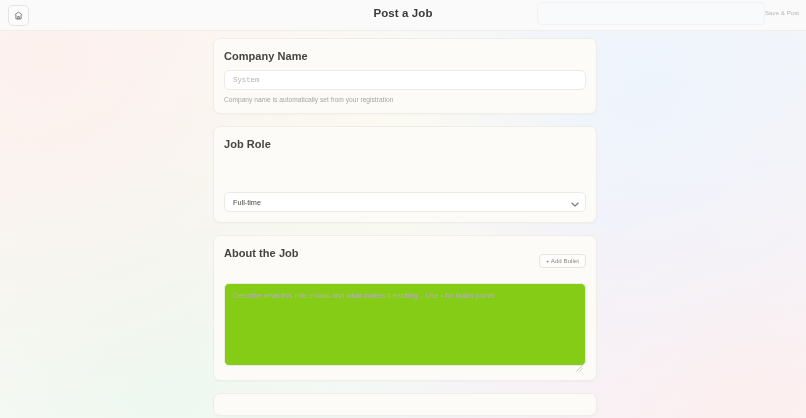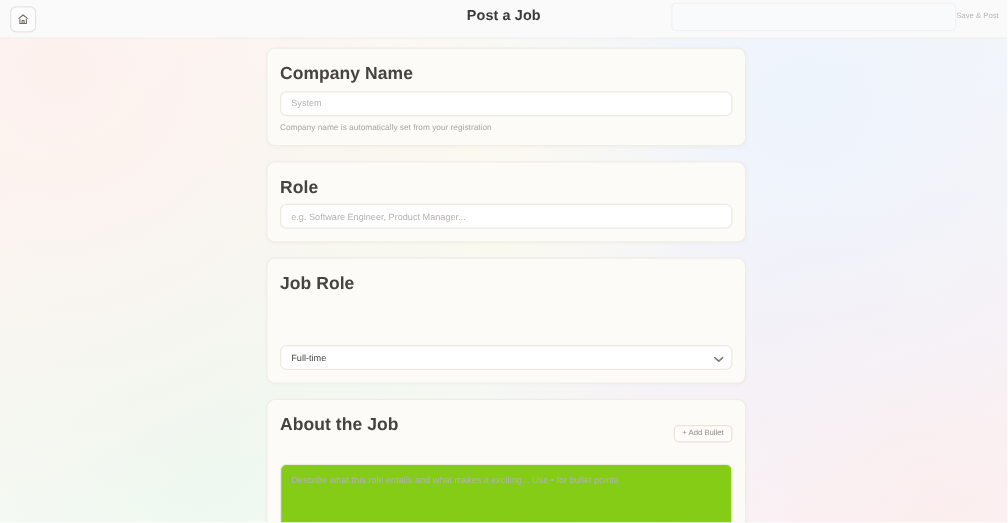--- a/index.html
+++ b/index.html
@@ -122,21 +122,21 @@
   .card {
     background: #fcfbf7;
     border: 1px solid #f0ede6;
     border-radius: 7px;
     padding: 11px 10px 10px 10px;
     margin-bottom: 12px;
     box-shadow: 0 1px 2px rgba(140,130,115,0.045);
   }
 
   .field-label {
-    font-size: 14px;
+    font-size: 11px;
     font-weight: 700;
     color: #46443f;
     margin-bottom: 6px;
     letter-spacing: 0.05px;
   }
 
   .card-head {
     display: flex;
     align-items: center;
     justify-content: space-between;
@@ -156,21 +156,21 @@
     white-space: nowrap;
     line-height: 1;
   }
 
   .text-input {
     width: 100%;
     height: 20px;
     border: 1px solid #edeae3;
     border-radius: 5px;
     background: #ffffff;
-    font-family: Liberation Sans, sans-serif;
+    font-family: Liberation Mono, monospace;
     font-size: 7.3px;
     color: #4a4844;
     padding: 0 8px;
     outline: none;
   }
   .text-input::placeholder { color: #b5b2ac; }
 
   .helper-text {
     font-size: 6.6px;
     color: #a9a6a0;
@@ -258,24 +258,20 @@
 
   <div class="content">
     <div class="column">
 
       <div class="card">
         <div class="field-label">Company Name</div>
         <input class="text-input" type="text" placeholder="System" style="">
         <div class="helper-text">Company name is automatically set from your registration</div>
       </div>
 
-      <div class="card">
-        <div class="field-label">Role</div>
-        <input class="text-input" type="text" placeholder="e.g. Software Engineer, Product Manager..." style="">
-      </div>
 
       <div class="card">
         <div class="field-label">Job Role</div>
         <div class="select-wrap">
           <div class="select-box">Full-time</div>
           <span class="chevron">
             <svg width="8" height="5" viewBox="0 0 10 6" fill="none" stroke="#7c7974" stroke-width="1.5" stroke-linecap="round" stroke-linejoin="round">
               <path d="M1 1.2 5 4.8 9 1.2"></path>
             </svg>
           </span>

